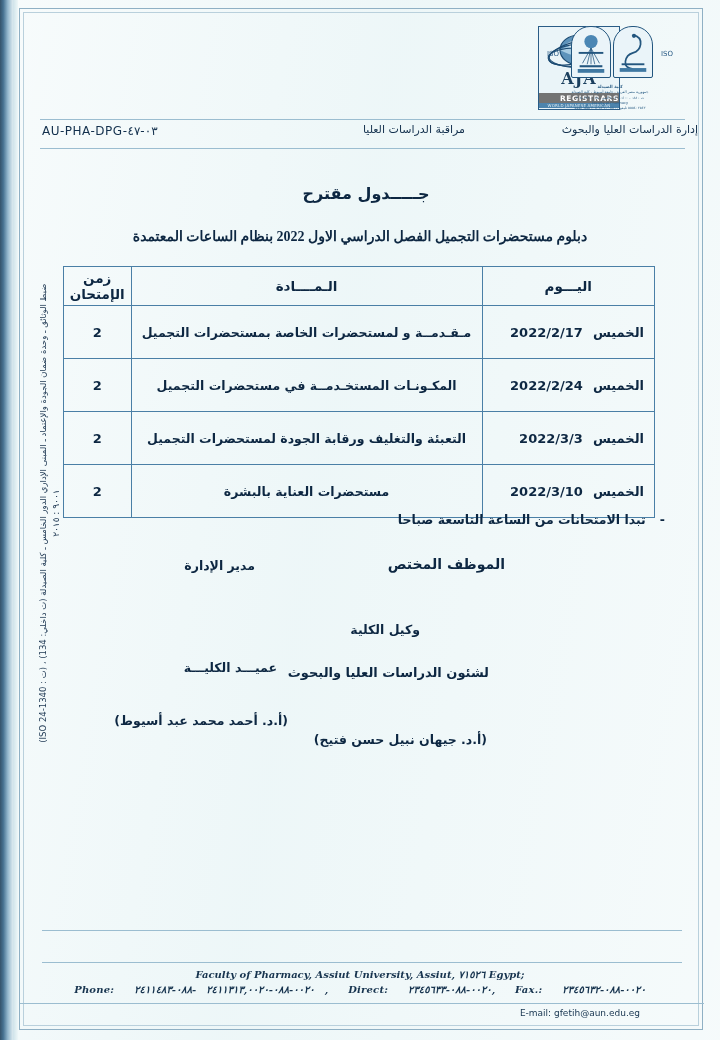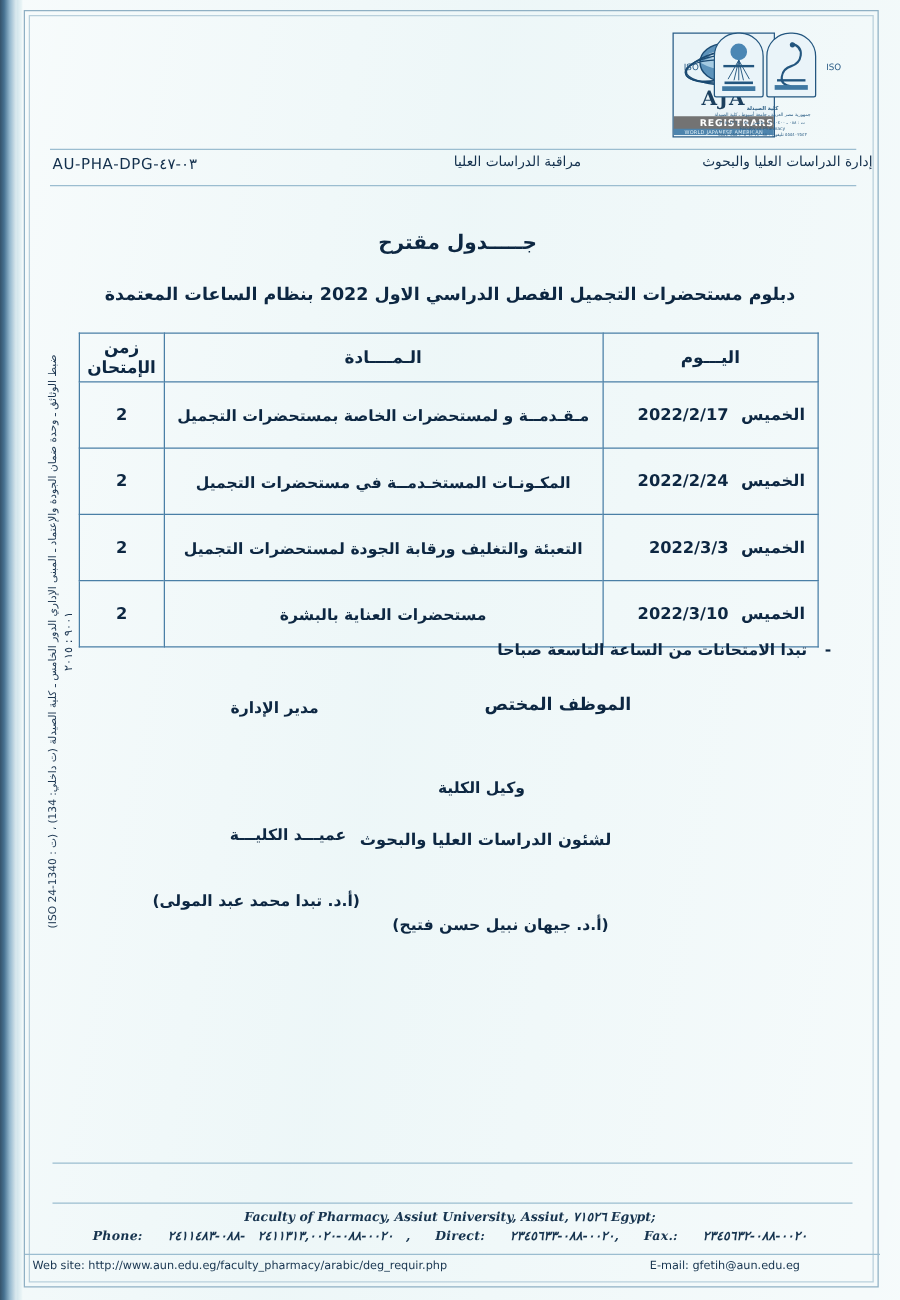--- a/index.html
+++ b/index.html
@@ -205,20 +205,21 @@
     margin-left: 12px;
   }
   .title-sub {
     position: absolute;
     left: 0; right: 0; top: 228px;
     text-align: center;
     font-size: 14px;
     font-weight: 700;
     color: #0d2742;
     direction: rtl;
+    font-family: Liberation Serif, serif;
   }
 
   
   .sched-table {
     position: absolute;
     left: 63px; top: 266px;
     width: 592px;
     border-collapse: collapse;
     direction: rtl;
   }
@@ -431,29 +432,28 @@
   </div>
 
   <div class="sig sig-officer">الموظف المختص</div>
   <div class="sig sig-manager">مدير الإدارة</div>
 
   <div class="sig sig-vice1">وكيل الكلية</div>
   <div class="sig sig-vice2">لشئون الدراسات العليا والبحوث</div>
   <div class="sig sig-dean-role">عميـــد الكليـــة</div>
 
   <div class="sig sig-vice-name">(أ.د. جيهان نبيل حسن فتيح)</div>
-  <div class="sig sig-dean-name">(أ.د. تبدا محمد عبد المولى)</div>
+  <div class="sig sig-dean-name">(أ.د. أحمد محمد عبد أسيوط)</div>
 
   <div class="foot-rule-1"></div>
   <div class="foot-rule-2"></div>
 
   <div class="foot-en">
     <div>Faculty of Pharmacy, Assiut University, Assiut, ٧١٥٢٦ Egypt;</div>
     <div class="foot-phone">
       <span>Phone:</span><span>٠٠٢٠-٠٨٨-٢٤١١٣١٣,</span><span>٠٠٢٠-٠٨٨-٢٤١١٤٨٣,</span><span>Direct:</span><span>٠٠٢٠-٠٨٨-٢٣٤٥٦٣٣,</span><span>Fax.:</span><span>٠٠٢٠-٠٨٨-٢٣٤٥٦٣٢</span>
     </div>
   </div>
 
   <div class="foot-rule-3"></div>
-  <div class="foot-web">Web site: http://www.aun.edu.eg/faculty_pharmacy/arabic/deg_requir.php</div>
   <div class="foot-mail">E-mail: gfetih@aun.edu.eg</div>
 
 </div>
 
 </body></html>

